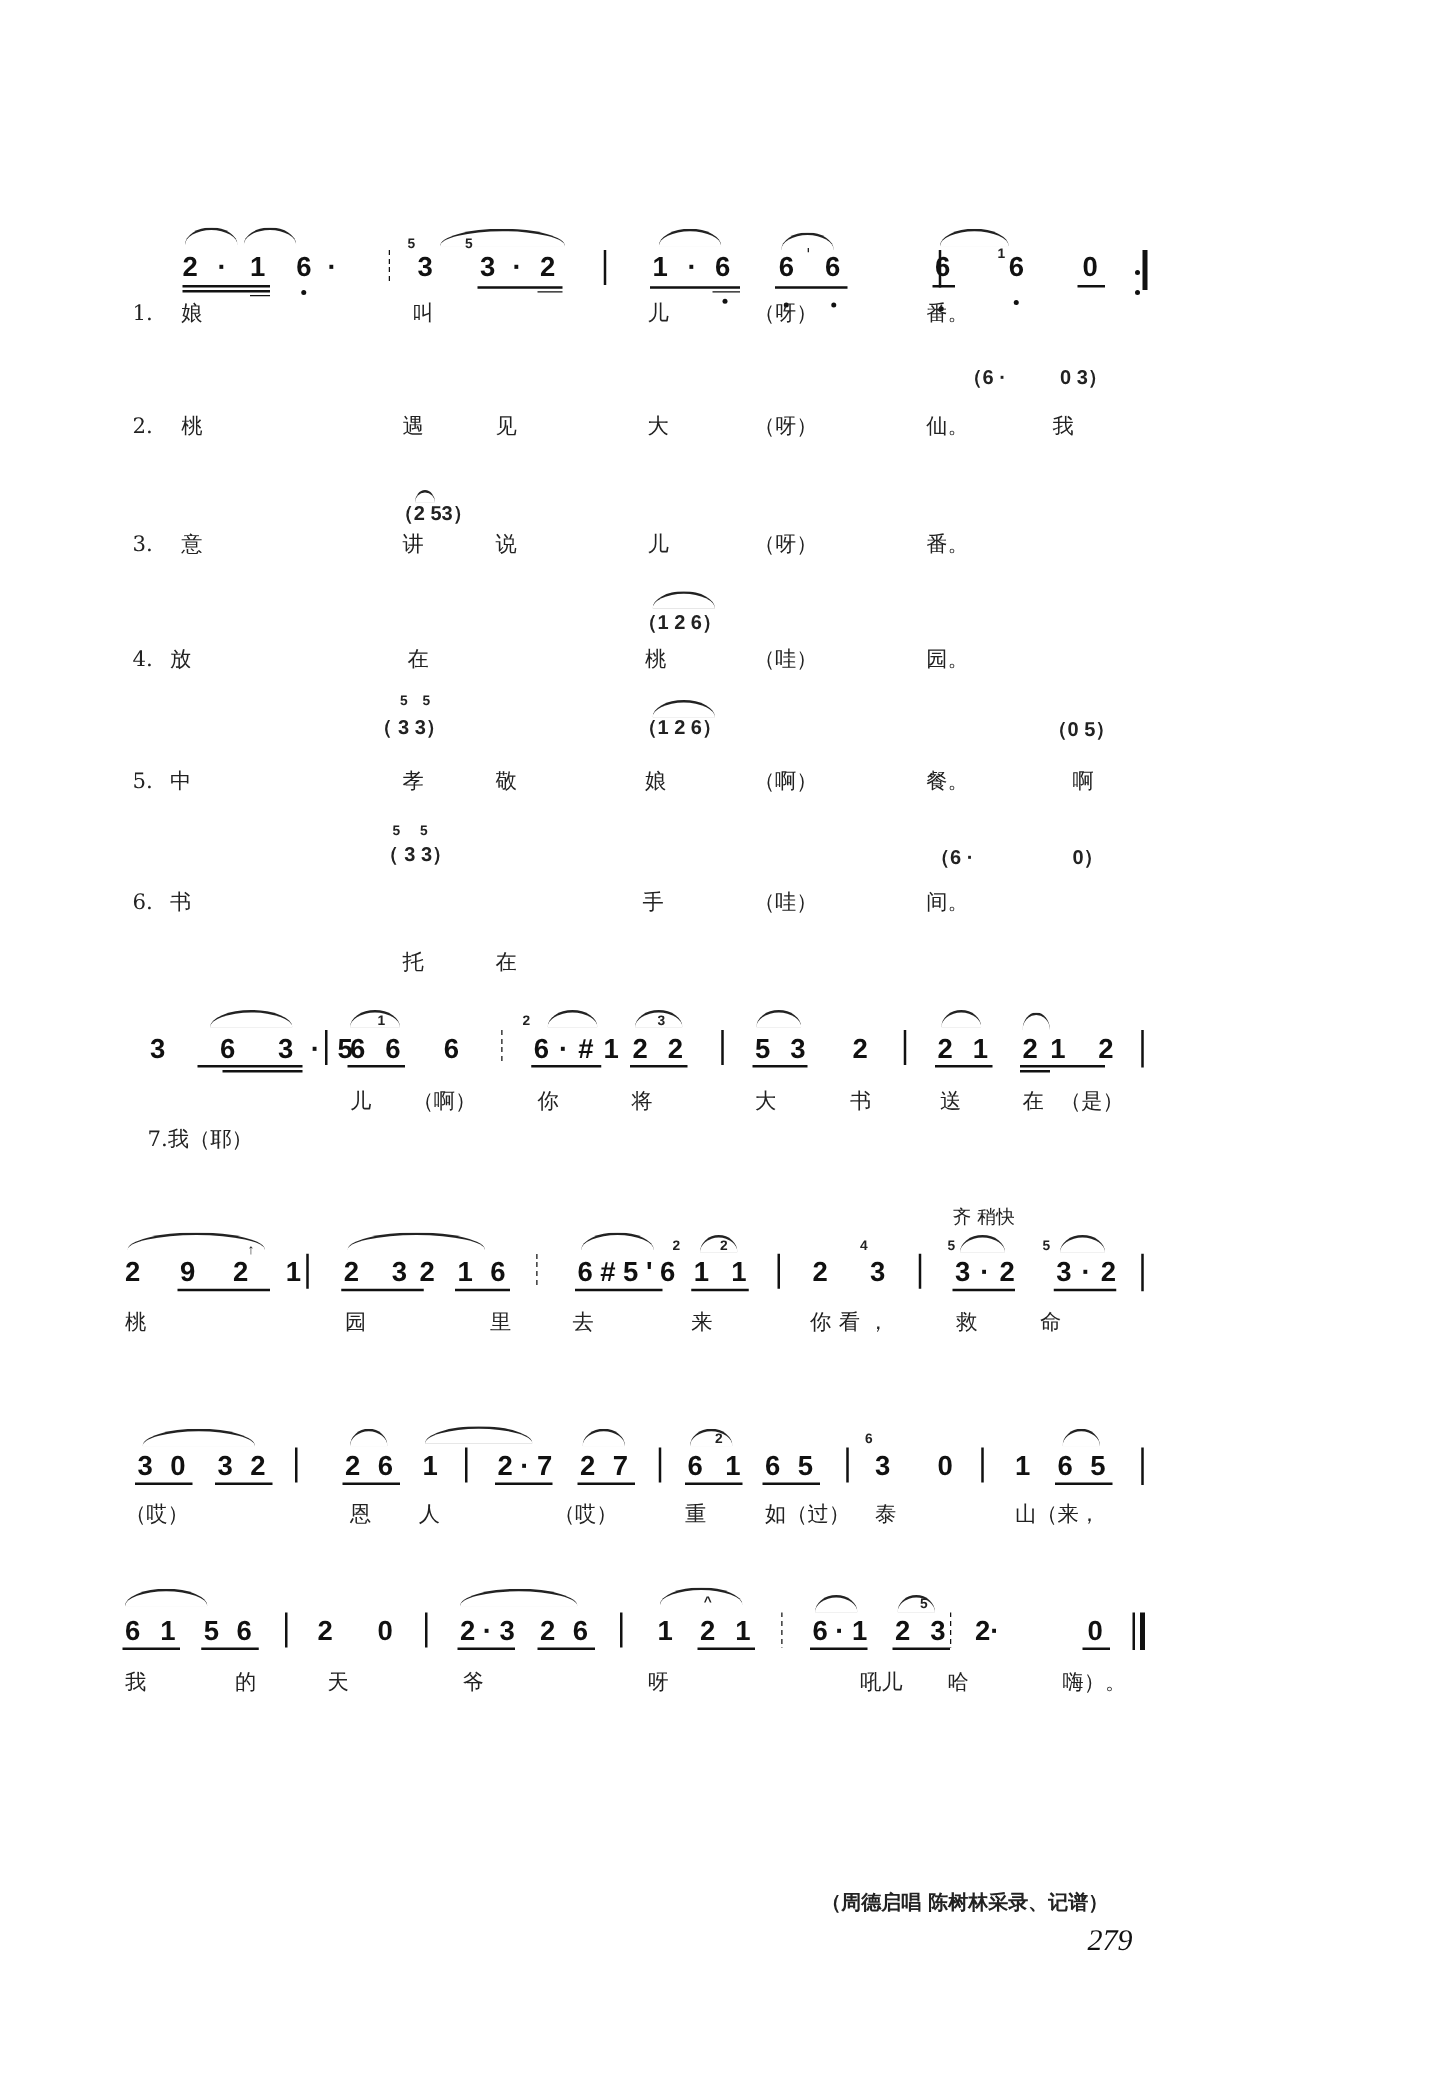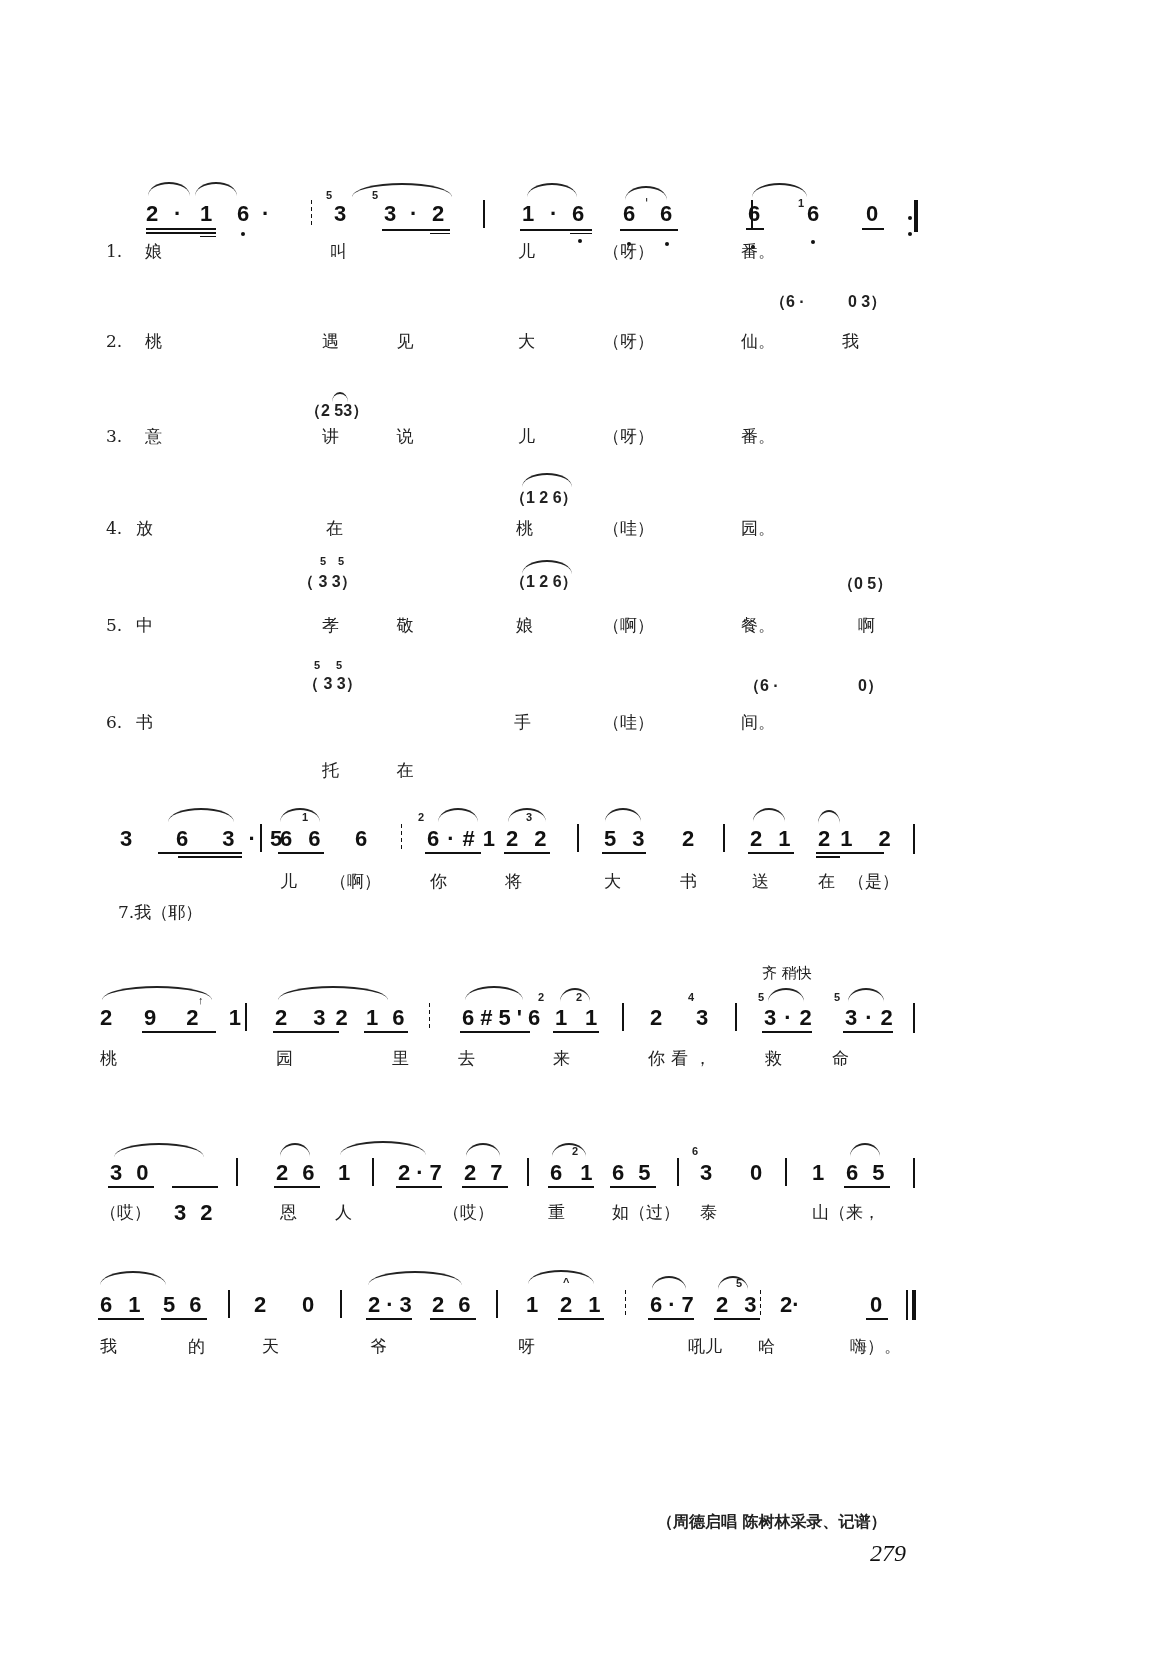--- a/index.html
+++ b/index.html
@@ -107,21 +107,21 @@
     <span class="small" style="left:848px;top:292px;">0 3）</span>
     <span class="lyric" style="left:106px;top:331px;">2.</span>
     <span class="lyric" style="left:145px;top:331px;">桃</span>
     <span class="lyric" style="left:322px;top:331px;letter-spacing:26px;">遇 见</span>
     <span class="lyric" style="left:518px;top:331px;">大</span>
     <span class="lyric" style="left:603px;top:331px;">（呀）</span>
     <span class="lyric" style="left:741px;top:331px;">仙。</span>
     <span class="lyric" style="left:842px;top:331px;">我</span>
 
     <div class="slur" style="left:332px;top:392px;width:16px;height:8px;"></div>
-    <span class="small" style="left:305px;top:401px;text-align:right;">（2 53）</span>
+    <span class="small" style="left:315px;top:401px;text-align:right;">（2 53）</span>
     <span class="lyric" style="left:106px;top:426px;">3.</span>
     <span class="lyric" style="left:145px;top:426px;">意</span>
     <span class="lyric" style="left:322px;top:426px;letter-spacing:26px;">讲 说</span>
     <span class="lyric" style="left:518px;top:426px;">儿</span>
     <span class="lyric" style="left:603px;top:426px;">（呀）</span>
     <span class="lyric" style="left:741px;top:426px;">番。</span>
 
     <div class="slur" style="left:522px;top:473px;width:50px;"></div>
     <span class="small" style="left:510px;top:488px;">（1  2  6）</span>
     <span class="lyric" style="left:106px;top:518px;">4.</span>
@@ -264,21 +264,21 @@
     <div class="slur" style="left:340px;top:1141px;width:86px;"></div>
     <div class="slur" style="left:466px;top:1143px;width:34px;"></div>
     <div class="bar" style="left:527px;top:1158px;height:28px;"></div>
     <div class="slur" style="left:552px;top:1143px;width:34px;"></div>
     <div class="bar" style="left:677px;top:1158px;height:28px;"></div>
     <div class="bar" style="left:785px;top:1158px;height:28px;"></div>
     <div class="slur" style="left:850px;top:1143px;width:30px;"></div>
     <div class="bar" style="left:913px;top:1158px;height:30px;"></div>
 
     <span class="note" style="left:110px;top:1162px;letter-spacing:14px;">30</span>
-    <span class="note" style="left:174px;top:1162px;letter-spacing:14px;margin-top:40px;">32</span>
+    <span class="note" style="left:174px;top:1162px;letter-spacing:14px;">32</span>
     <div class="uline" style="left:108px;top:1186px;width:46px;"></div>
     <div class="uline" style="left:172px;top:1186px;width:46px;"></div>
     <span class="note" style="left:276px;top:1162px;letter-spacing:14px;">26</span>
     <div class="uline" style="left:274px;top:1186px;width:46px;"></div>
     <span class="note" style="left:338px;top:1162px;">1</span>
     <span class="note" style="left:398px;top:1162px;letter-spacing:6px;">2·7</span>
     <div class="uline" style="left:396px;top:1186px;width:46px;"></div>
     <span class="note" style="left:464px;top:1162px;letter-spacing:14px;">27</span>
     <div class="uline" style="left:462px;top:1186px;width:46px;"></div>
     <span class="grace" style="left:572px;top:1146px;">2</span>
@@ -324,21 +324,21 @@
     <div class="uline" style="left:161px;top:1318px;width:46px;"></div>
     <span class="note" style="left:254px;top:1294px;">2</span>
     <span class="note" style="left:302px;top:1294px;">0</span>
     <span class="note" style="left:368px;top:1294px;letter-spacing:6px;">2·3</span>
     <div class="uline" style="left:366px;top:1318px;width:46px;"></div>
     <span class="note" style="left:432px;top:1294px;letter-spacing:14px;">26</span>
     <div class="uline" style="left:430px;top:1318px;width:46px;"></div>
     <span class="note" style="left:526px;top:1294px;">1</span>
     <span class="note" style="left:560px;top:1294px;letter-spacing:16px;">21</span>
     <div class="uline" style="left:558px;top:1318px;width:46px;"></div>
-    <span class="note" style="left:650px;top:1294px;letter-spacing:6px;">6·7</span>
+    <span class="note" style="left:650px;top:1294px;letter-spacing:6px;">6·1</span>
     <div class="uline" style="left:648px;top:1318px;width:46px;"></div>
     <span class="grace" style="left:736px;top:1278px;">5</span>
     <span class="note" style="left:716px;top:1294px;letter-spacing:16px;">23</span>
     <div class="uline" style="left:714px;top:1318px;width:46px;"></div>
     <span class="note" style="left:780px;top:1294px;">2·</span>
     <span class="note" style="left:870px;top:1294px;">0</span>
     <div class="uline" style="left:866px;top:1318px;width:22px;"></div>
 
     <span class="lyric" style="left:100px;top:1336px;">我</span>
     <span class="lyric" style="left:188px;top:1336px;">的</span>

